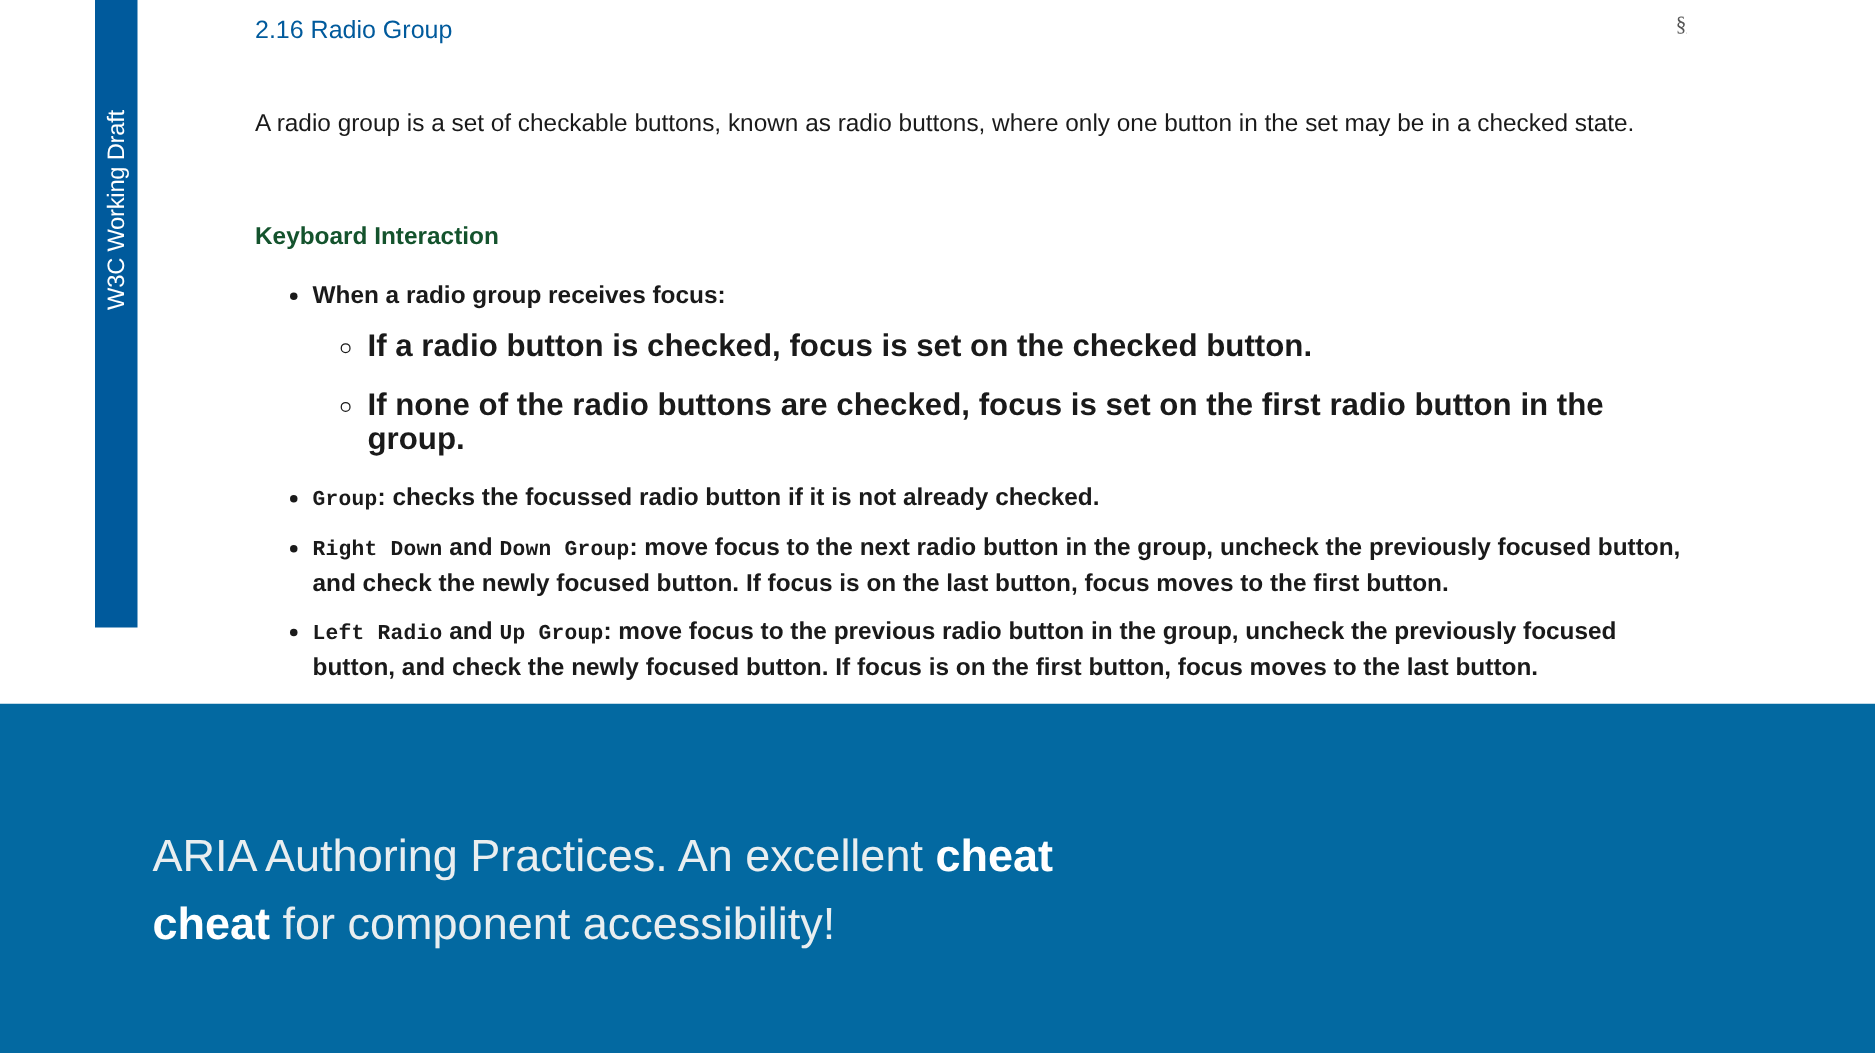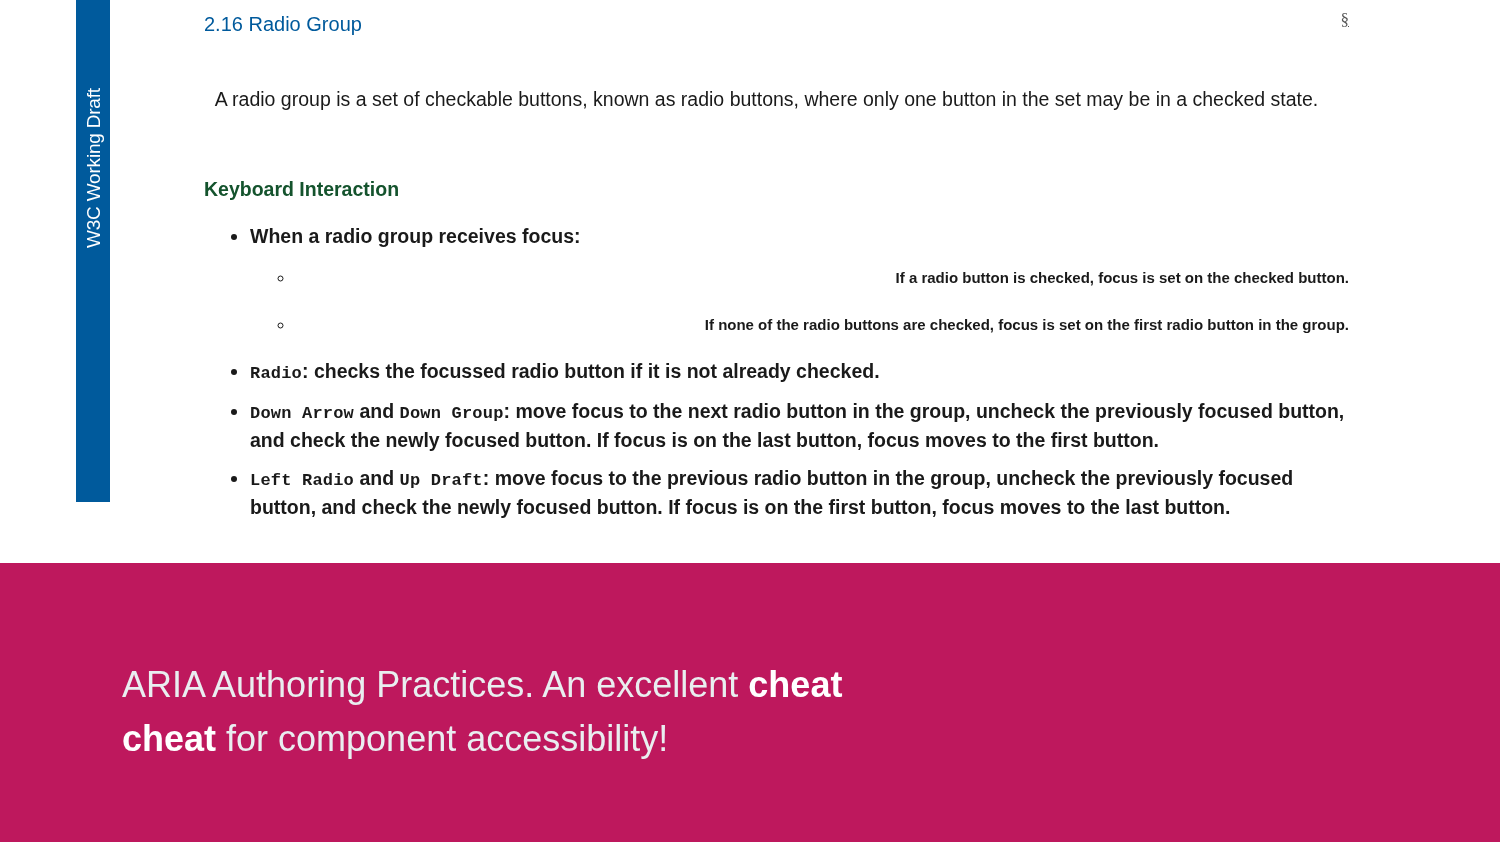--- a/index.html
+++ b/index.html
@@ -78,21 +78,20 @@
     text-decoration: underline;
     font-family: "Liberation Serif", serif;
   }
 
   p.intro {
     font-size: 19.5px;
     line-height: 26px;
     color: #1a1a1a;
     margin: 46px 0 0 0;
     width: 1125px;
-    text-align: center;
   }
 
   h3.kb {
     font-size: 19.5px;
     font-weight: bold;
     color: #14532d;
     margin: 66px 0 0 0;
   }
 
   ul.lvl1 {
@@ -106,42 +105,41 @@
     line-height: 27px;
     color: #1a1a1a;
     margin-bottom: 11px;
   }
   ul.lvl2 {
     margin: 14px 0 4px 0;
     padding-left: 44px;
     list-style-type: circle;
   }
   ul.lvl2 > li {
-    font-size: 15px;
+    font-size: 25px;
     line-height: 27px;
     color: #1a1a1a;
     margin-bottom: 20px;
-    text-align: right;
   }
   ul.lvl1 > li.tight { margin-bottom: 16px; }
   code, .kbd {
     font-family: "Liberation Mono", monospace;
     font-size: 17px;
     color: #1a1a1a;
     letter-spacing: 0.2px;
   }
 
   
   .caption-bar {
     position: absolute;
     left: 0;
     top: 563px;
     width: 1500px;
     height: 279px;
-    background: #be185d;
+    background: #0369a1;
   }
   .caption-text {
     position: absolute;
     left: 122px;
     top: 95px;
     width: 1200px;
     color: #e9eef0;
     font-size: 36px;
     line-height: 54px;
     font-weight: 300;
@@ -181,29 +179,29 @@
             <li>
               <span>If a radio button is checked, focus is set on the checked button.</span>
             </li>
             <li>
               <span>If none of the radio buttons are checked, focus is set on the first radio button in the group.</span>
             </li>
           </ul>
         </li>
 
         <li>
-          <code class="kbd">Radio</code><span>: checks the focussed radio button if it is not already checked.</span>
+          <code class="kbd">Group</code><span>: checks the focussed radio button if it is not already checked.</span>
         </li>
 
         <li>
-          <code class="kbd">Down Arrow</code><span> and </span><code class="kbd">Down Group</code><span>: move focus to the next radio button in the group, uncheck the previously focused button, and check the newly focused button. If focus is on the last button, focus moves to the first button.</span>
+          <code class="kbd">Right Down</code><span> and </span><code class="kbd">Down Group</code><span>: move focus to the next radio button in the group, uncheck the previously focused button, and check the newly focused button. If focus is on the last button, focus moves to the first button.</span>
         </li>
 
         <li>
-          <code class="kbd">Left Radio</code><span> and </span><code class="kbd">Up Draft</code><span>: move focus to the previous radio button in the group, uncheck the previously focused button, and check the newly focused button. If focus is on the first button, focus moves to the last button.</span>
+          <code class="kbd">Left Radio</code><span> and </span><code class="kbd">Up Group</code><span>: move focus to the previous radio button in the group, uncheck the previously focused button, and check the newly focused button. If focus is on the first button, focus moves to the last button.</span>
         </li>
 
       </ul>
     </div>
   </div>
 
   <div class="caption-bar">
     <div class="caption-text">
       <span>ARIA Authoring Practices. An excellent </span><b>cheat</b><br>
       <b>cheat</b><span> for component accessibility!</span>

